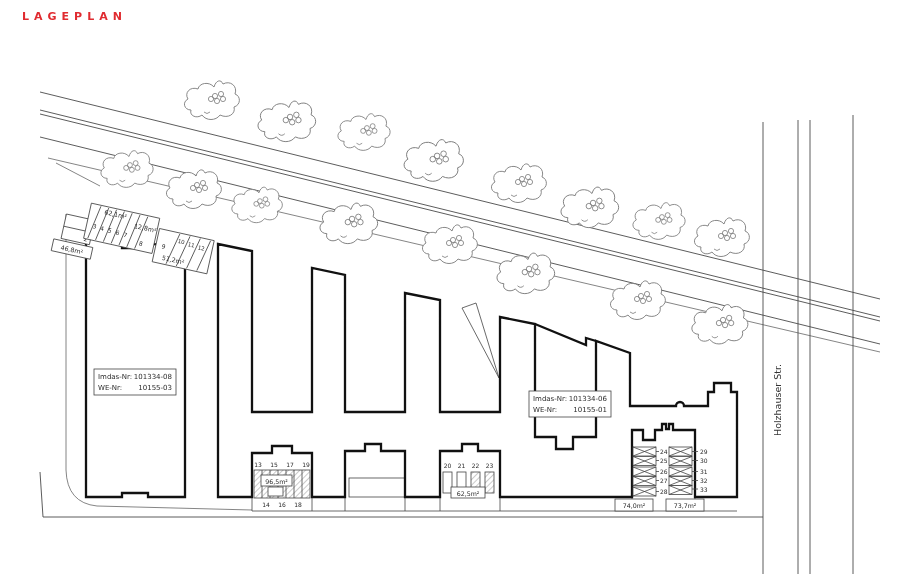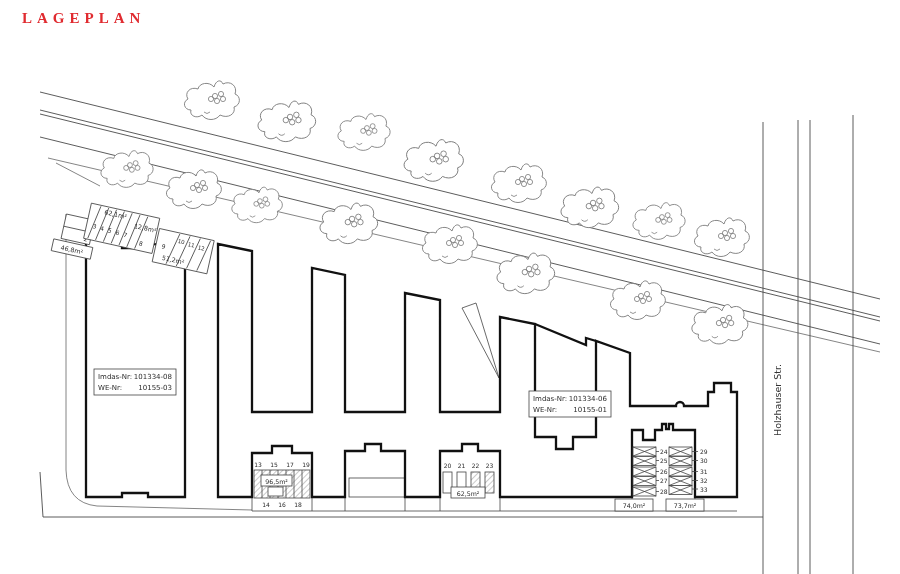--- a/index.html
+++ b/index.html
@@ -1,19 +1,19 @@
 <!DOCTYPE html>
 <html><head>
 <meta charset="utf-8">
 <style>
   html,body{margin:0;padding:0;background:#ffffff;}
   .page{position:relative;width:900px;height:574px;background:#ffffff;overflow:hidden;
         font-family:"DejaVu Sans","Liberation Sans",sans-serif;}
-  .title{position:absolute;left:22px;top:10px;font-size:15px;font-weight:bold;
-         letter-spacing:5px;color:#e02b30;font-family:Liberation Serif, serif;}
+  .title{position:absolute;left:22px;top:10px;font-size:11px;font-weight:bold;
+         letter-spacing:5px;color:#e02b30;}
   svg{position:absolute;left:0;top:0;}
   svg text{font-family:"DejaVu Sans","Liberation Sans",sans-serif;fill:#2b2b2b;}
   .num{font-size:6px;}
   .numS{font-size:5.5px;}
   .area{font-size:6.3px;}
   .info{font-size:7px;}
   .street{font-size:9.5px;fill:#333;}
   .thick{fill:#ffffff;stroke:#111111;stroke-width:2.3;stroke-linejoin:miter;}
   .wall{fill:none;stroke:#111111;stroke-width:2.3;}
   .thin{fill:none;stroke:#444444;stroke-width:0.8;}

